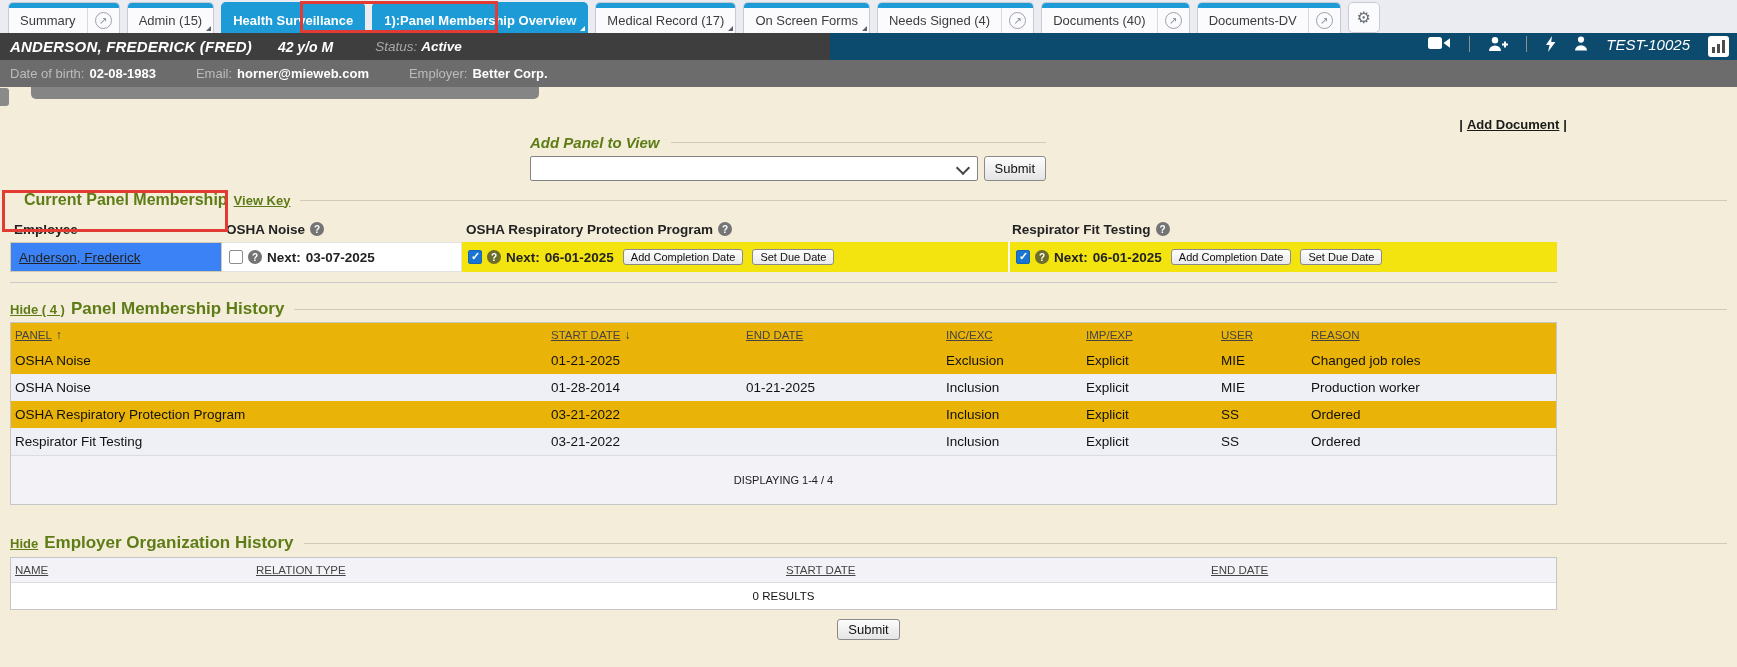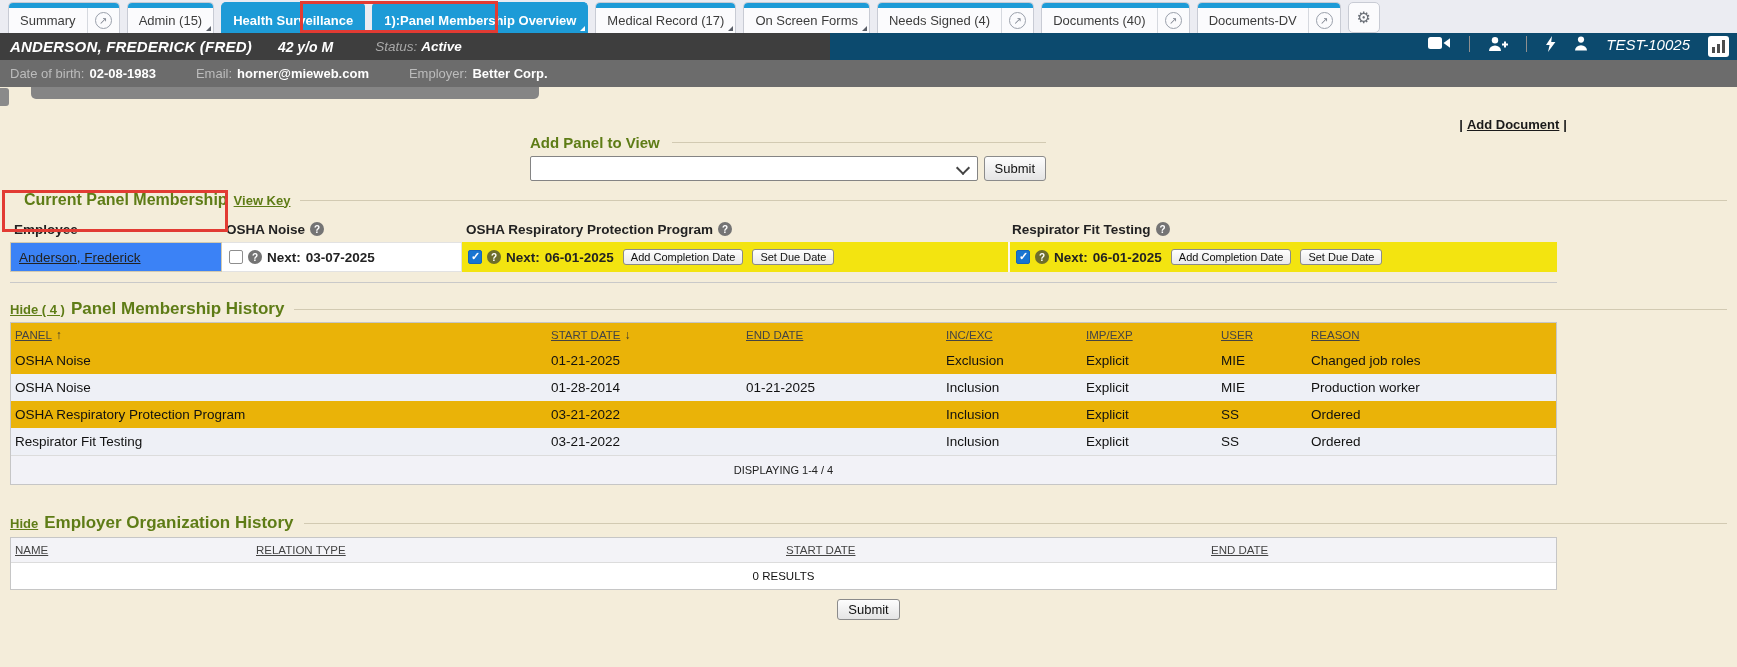--- a/index.html
+++ b/index.html
@@ -53,21 +53,21 @@
   .collapsed-strip { margin-left:31px; width:508px; height:12px; background:#858585; border-radius:0 0 5px 5px; }
   .left-notch { position:absolute; left:0; top:88px; width:9px; height:18px; background:#8a8a8a; border-radius:0 3px 3px 0; }
 
   
   .adddoc { text-align:right; padding-right:170px; margin-top:18px; font-size:13px; font-weight:bold; color:#1a1a1a;padding-left:9px; }
   .adddoc a { color:#1a1a1a; text-decoration:underline; cursor:pointer; margin:0 4px; }
 
   
   .apwrap { margin:2px 0 0 530px; width:516px; }
   .apleg { display:flex; align-items:center; }
-  .apleg .lg { color:#5e7c16; font-weight:bold; font-size:15px; margin-right:12px; white-space:nowrap; }
+  .apleg .lg { color:#5e7c16; font-weight:bold; font-size:15px; margin-right:12px; white-space:nowrap;font-style:italic; }
   .legline { flex:1; height:1px; background:#d2cab2; }
   .apctrls { display:flex; gap:6px; margin-top:5px; }
   .selectbox { flex:1; height:25px; background:#fff; border:1px solid #848484; border-radius:2px; position:relative; cursor:pointer; }
   .selectbox::after { content:""; position:absolute; right:9px; top:6px; width:8px; height:8px;
                       border-right:2px solid #444; border-bottom:2px solid #444; transform:rotate(45deg); }
   .btn { font-size:13px; padding:2px 10px; border:1px solid #8b8b8b; border-radius:3px;
          background:linear-gradient(#fdfdfd,#e4e4e4); color:#111; cursor:pointer; white-space:nowrap; }
 
   
   .legendrow { display:flex; align-items:center; margin:0 10px; }
@@ -102,21 +102,21 @@
   .ctable-bottom { height:11px; border-bottom:1px solid #c9c9c9; margin:0 10px; width:1547px; }
 
   
   .htable { margin:3px 10px 0 10px; width:1547px; border:1px solid #c6c6c6; background:#eab308; font-size:13.5px; }
   .hrow { display:grid; grid-template-columns:536px 195px 200px 140px 135px 90px 1fr; align-items:center; }
   .hhead > div { padding:5px 4px; font-size:11.5px; color:#444; white-space:nowrap; }
   .hhead .hl { text-decoration:underline; cursor:pointer; }
   .sorticon { font-weight:bold; font-size:12px; margin-left:4px; color:#333; }
   .hcell { padding:6px 4px; color:#111; }
   .alt { background:#eef0f6; }
-  .hfoot { text-align:center; font-size:11px; color:#222; padding:8px; border-top:1px solid #dcdcdc; background:#f2f2f7; }
+  .hfoot { text-align:center; font-size:11px; color:#222; padding:18px; border-top:1px solid #dcdcdc; background:#f2f2f7; }
 
   .etable { margin:4px 10px 0 10px; width:1547px; border:1px solid #c6c6c6; background:#fff; font-size:13.5px; }
   .erow { display:grid; grid-template-columns:241px 530px 425px 1fr; align-items:center; }
   .ehead { background:#f3f3f7; }
   .ehead > div { padding:6px 4px; font-size:11.5px; color:#444; }
   .ehead .hl { text-decoration:underline; cursor:pointer; }
   .eempty { text-align:center; font-size:11.5px; color:#111; padding:7px; border-top:1px solid #dcdcdc; background:#fff; }
 
   .bottom-submit { text-align:center; margin-top:9px; }
 </style>

